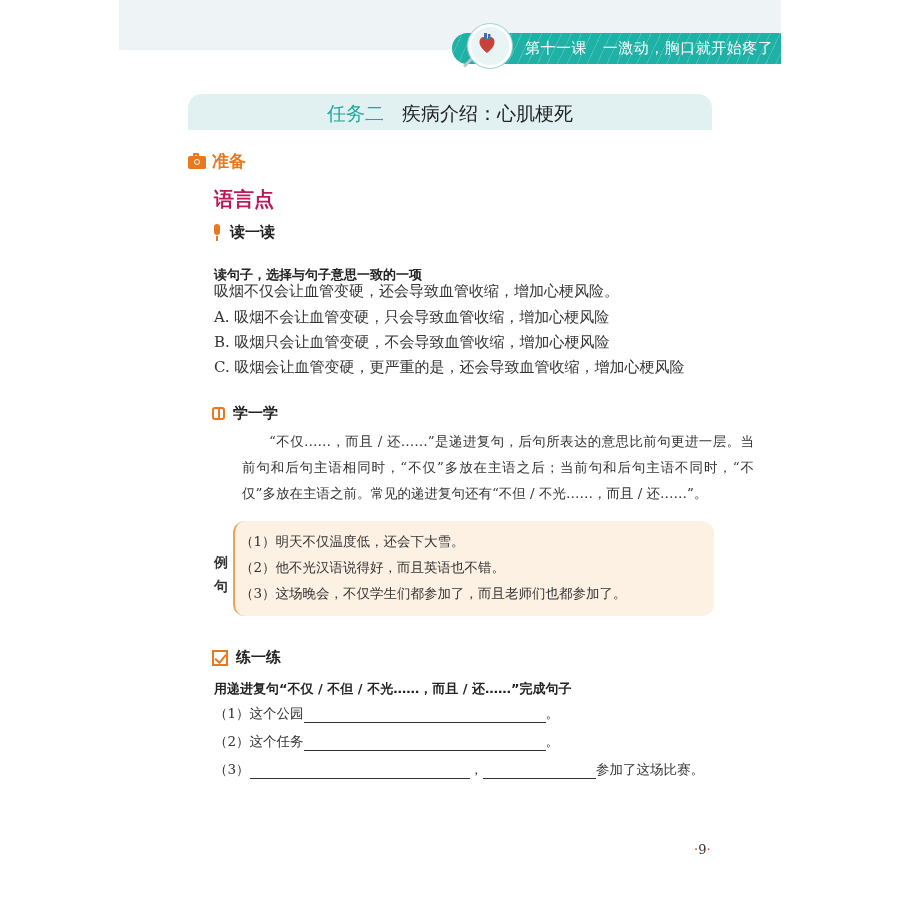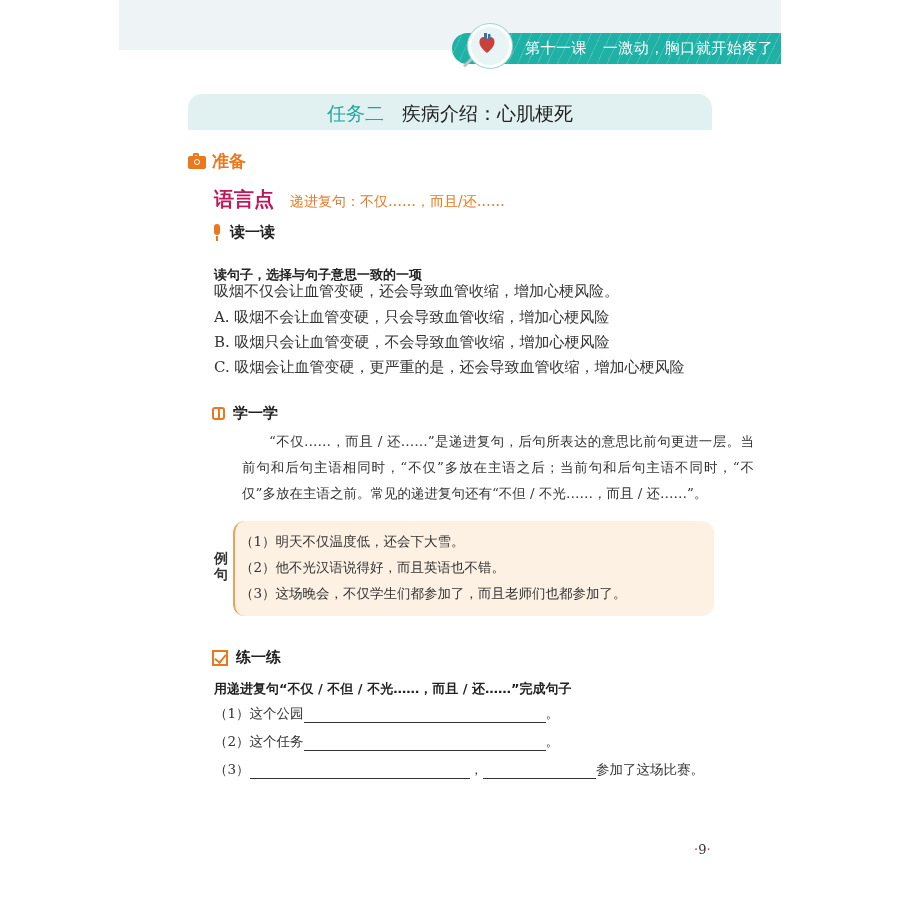--- a/index.html
+++ b/index.html
@@ -97,21 +97,21 @@
     position: absolute; left: 214px; width: 512px; font-size: 13.5px; color: #333;
     line-height: 26px; text-indent: 2em; text-align: justify; margin-left: 28px;
   }
   .example-box {
     position: absolute; left: 233px; top: 521px; width: 479px; height: 95px;
     background: #fdf1e4; border-radius: 0 12px 12px 0;
     border-left: 2px solid #e9a35b; border-radius: 12px;
   }
   .example-tag {
     position: absolute; left: 214px; top: 550px; width: 14px;
-    font-size: 14px; font-weight: bold; line-height: 16px; color: #333;
+    font-size: 14px; font-weight: bold; line-height: 24px; color: #333;
   }
   .example-line {
     position: absolute; left: 240px; font-size: 13.5px; color: #333; white-space: nowrap;
   }
   .blank-line {
     position: absolute; left: 214px; font-size: 13.5px; color: #333; white-space: nowrap;
     display: flex; align-items: flex-end;
   }
   .blank { display: inline-block; border-bottom: 1.3px solid #333; height: 14px; }
   .page-number {
@@ -140,21 +140,20 @@
   </div>
 </div>
 
 <div class="section">
   <span class="kit-icon"></span>
   <span class="section-title">准备</span>
 </div>
 
 <div class="lang-point">
   <span class="lang-label">语言点</span>
-  <span class="lang-text">递进复句：不仅……，而且/还……</span>
 </div>
 
 <div class="sub-heading" style="top:223px">
   <span class="mic-icon"></span>
   <span>读一读</span>
 </div>
 <div class="instruction" style="top:266px">读句子，选择与句子意思一致的一项</div>
 <div class="line" style="top:282px">吸烟不仅会让血管变硬，还会导致血管收缩，增加心梗风险。</div>
 <div class="line" style="top:308px">A. 吸烟不会让血管变硬，只会导致血管收缩，增加心梗风险</div>
 <div class="line" style="top:333px">B. 吸烟只会让血管变硬，不会导致血管收缩，增加心梗风险</div>

